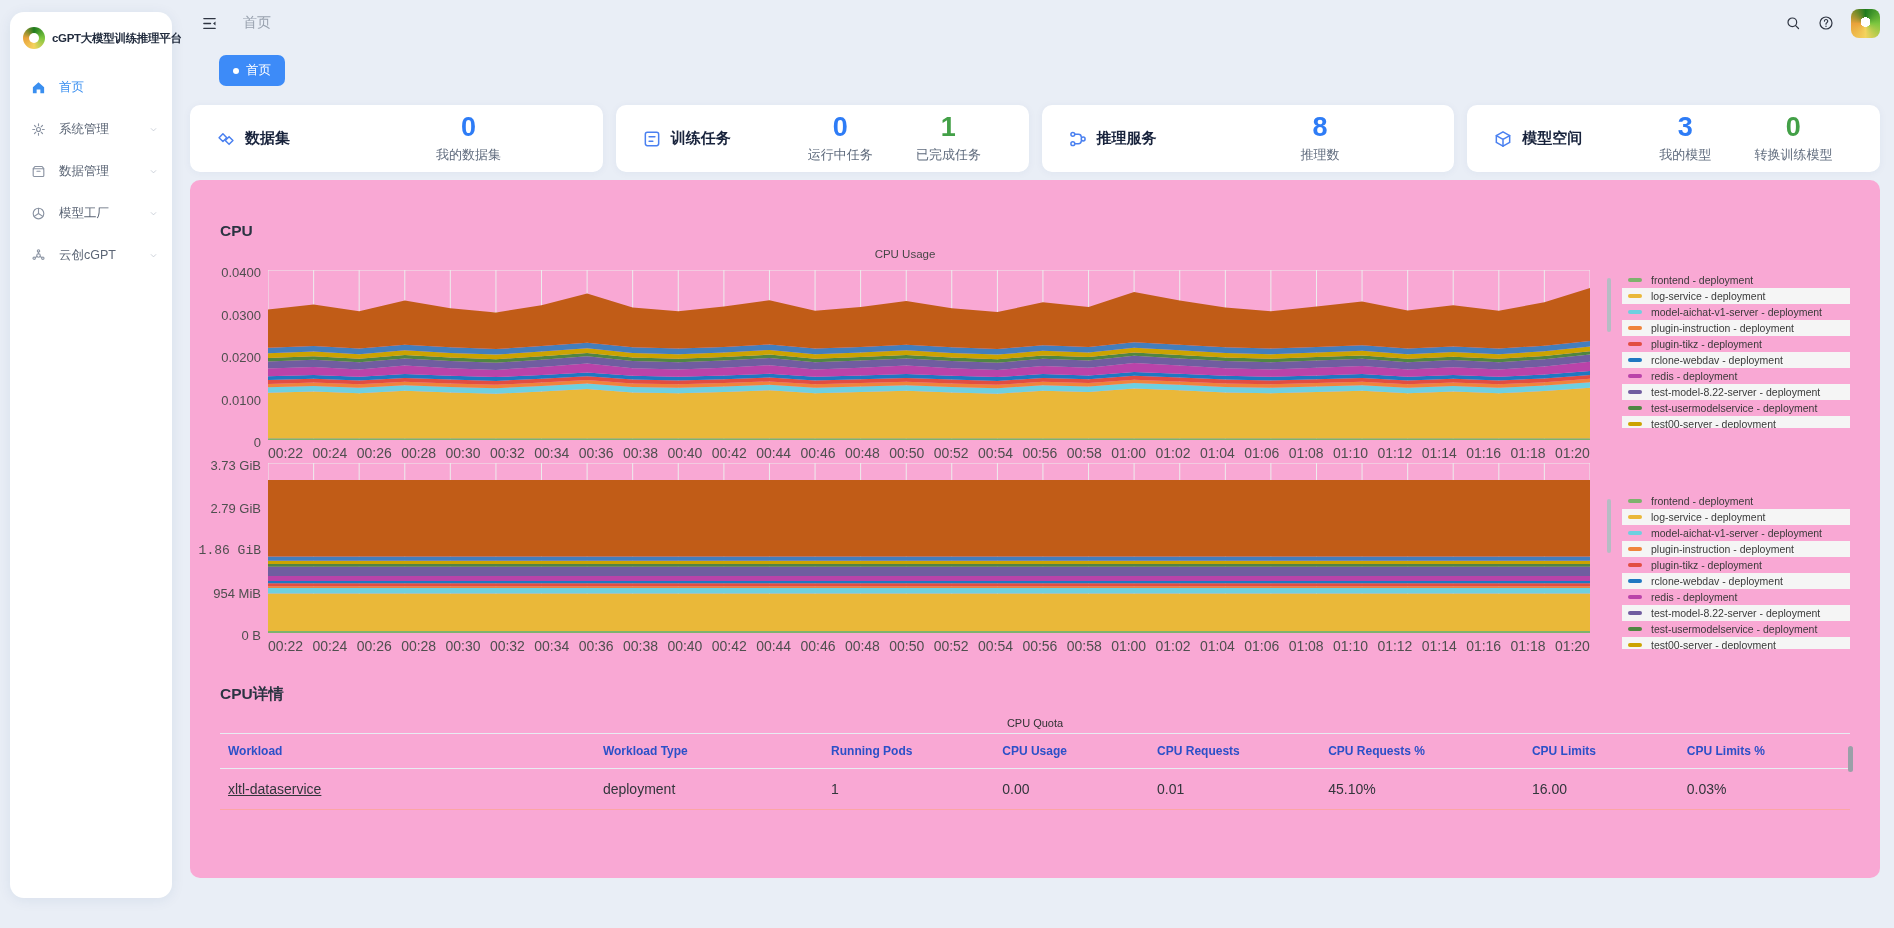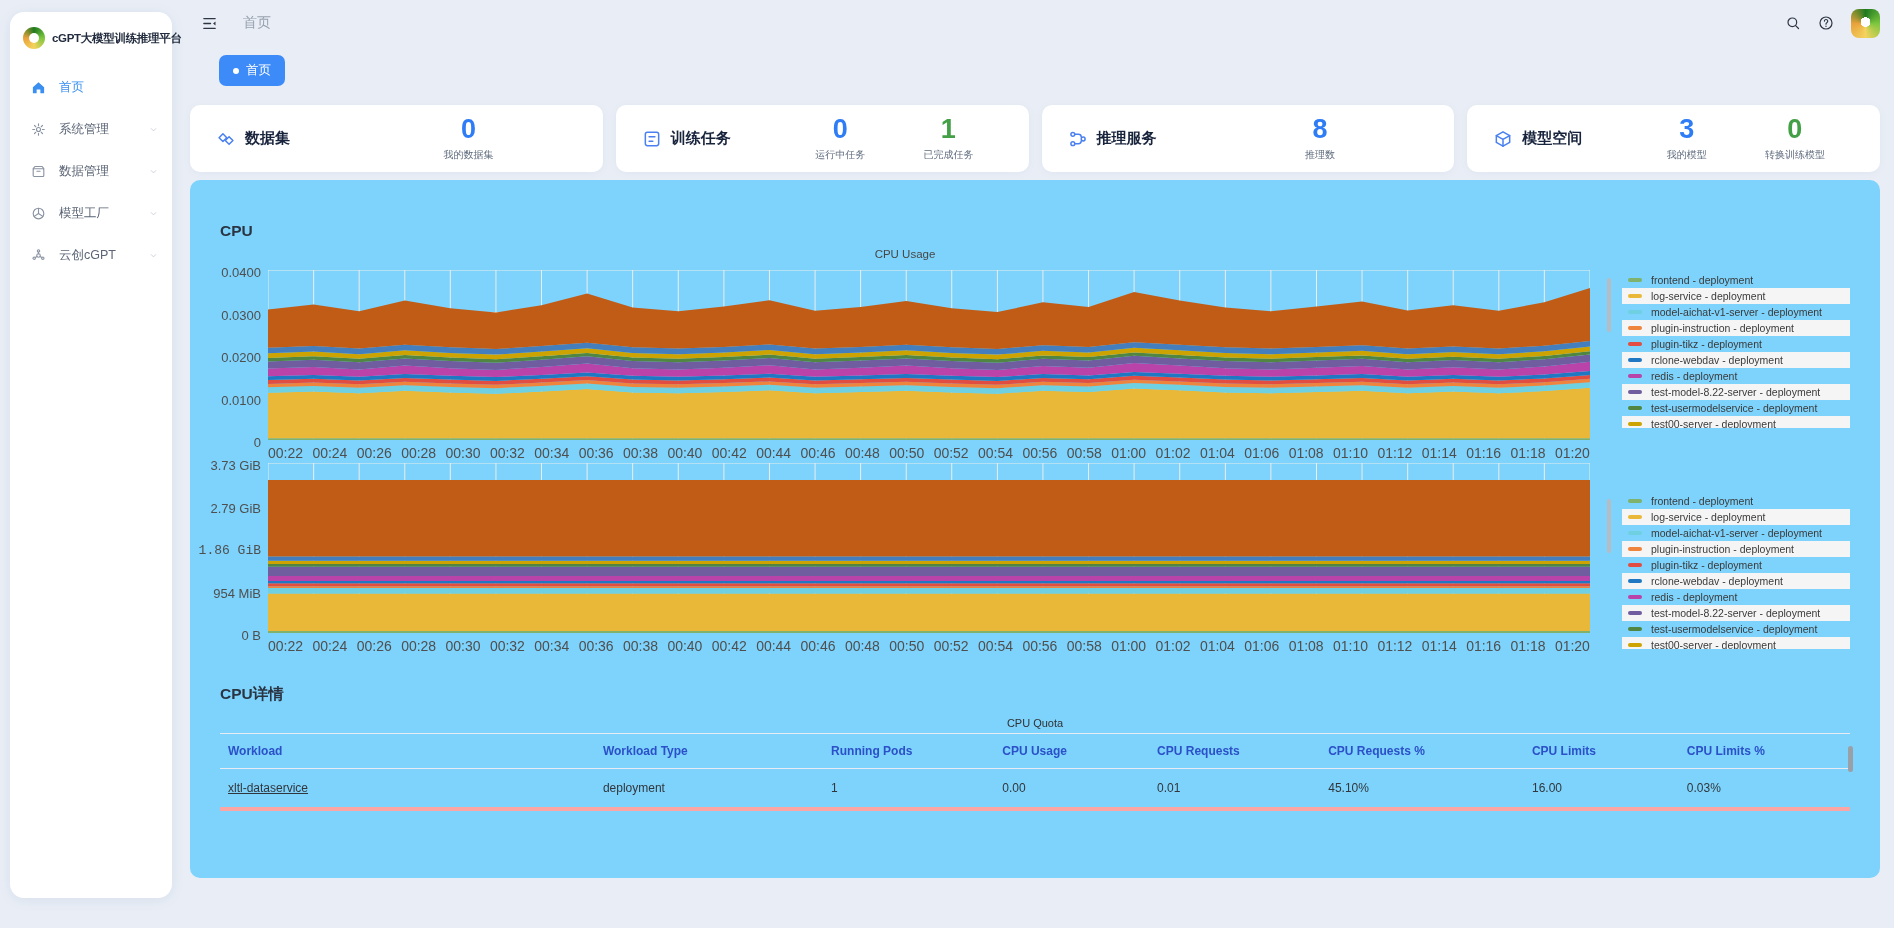--- a/index.html
+++ b/index.html
@@ -28,23 +28,23 @@
   .tab-pill{display:inline-flex;align-items:center;gap:7px;background:#3d8bf8;color:#fff;font-size:12.5px;padding:0 14px;height:31px;border-radius:7px;cursor:pointer}
   .tab-dot{width:6px;height:6px;border-radius:50%;background:#fff}
   
   .stat-row{display:grid;grid-template-columns:repeat(4,1fr);gap:13px;margin-top:19px}
   .stat-card{background:#fff;border-radius:10px;height:67px;display:flex;align-items:center;padding:0 26px;box-shadow:0 1px 8px rgba(30,60,110,.05);box-sizing:border-box}
   .stat-title{display:flex;align-items:center;gap:9px;font-size:15px;font-weight:bold;color:#18233c;width:40%;white-space:nowrap}
   .stat-title .st-icon{display:flex;color:#4a80f0}
   .metrics{flex:1;display:flex;justify-content:space-around;align-items:center}
   .metric{text-align:center}
   .metric .val{font-size:27px;font-weight:bold;line-height:1}
-  .metric .lab{font-size:10px;color:#5f6b7d;margin-top:5px;white-space:nowrap}
+  .metric .lab{font-size:13px;color:#5f6b7d;margin-top:5px;white-space:nowrap}
   
-  .charts-panel{background:#7dd3fc;border-radius:10px;margin-top:8px;padding:4px 30px 0 30px;height:698px;box-sizing:border-box;overflow:hidden;position:relative}
+  .charts-panel{background:#f9a8d4;border-radius:10px;margin-top:8px;padding:4px 30px 0 30px;height:698px;box-sizing:border-box;overflow:hidden;position:relative}
   .section-title{font-size:15.5px;font-weight:bold;color:#2b3442}
   .chart-section .section-title{margin-top:34px}
   .chart-section:first-child .section-title{margin-top:38px}
   .chart-block{display:flex;margin-top:2px}
   .plot-col{flex:1;min-width:0}
   .plot-title{text-align:center;font-size:11.5px;color:#474747;margin:6px 0 10px}
   .plot-wrap{position:relative;margin-left:48px;height:170px}
   .plot-wrap svg{position:absolute;inset:0;width:100%;height:100%;display:block}
   .ytick{position:absolute;right:calc(100% + 7px);font-size:13px;color:#4f4f4f;white-space:nowrap;transform:translateY(-5px)}
   .xlabels{display:flex;justify-content:space-between;margin:5px 0 0 48px;font-size:14px;color:#4f4f4f}
@@ -52,21 +52,21 @@
   .legend-box{height:156px;overflow:hidden}
   .legend-item{display:flex;align-items:center;height:16px;padding:0 6px;font-size:10.5px;color:#3a3a3a;white-space:nowrap;overflow:hidden;cursor:pointer}
   .legend-item:nth-child(even){background:#f5f5f5}
   .legend-swatch{width:14px;height:3.5px;border-radius:2px;margin-right:9px;flex:none}
   .legend-scrollthumb{position:absolute;left:-15px;top:36px;width:4px;height:54px;border-radius:2px;background:#b6bcc4}
   
   .table-section{margin-top:30px;position:relative}
   .table-title{text-align:center;font-size:11px;color:#303133;margin:12px 0 4px}
   table.cpu-table{width:100%;border-collapse:collapse;table-layout:fixed}
   .cpu-table th{font-size:12px;color:#2b50c8;text-align:left;font-weight:bold;padding:10px 8px;border-top:1px solid #e8ecf2;border-bottom:1px solid #e8ecf2;white-space:nowrap}
-  .cpu-table td{font-size:12px;color:#32363c;padding:12px 8px;border-bottom:4px solid #fca5a5;white-space:nowrap}
+  .cpu-table td{font-size:14px;color:#32363c;padding:12px 8px;border-bottom:1px solid #fca5a5;white-space:nowrap}
   .wl-link{text-decoration:underline;cursor:pointer}
   .table-scrollthumb{position:absolute;right:-3px;top:62px;width:5px;height:26px;border-radius:3px;background:#9aa0a8}
 </style>
 </head>
 <body>
 
 <div class="sidebar">
   <div class="logo-row">
     <span class="logo"></span>
     <span class="app-title">cGPT大模型训练推理平台</span>

